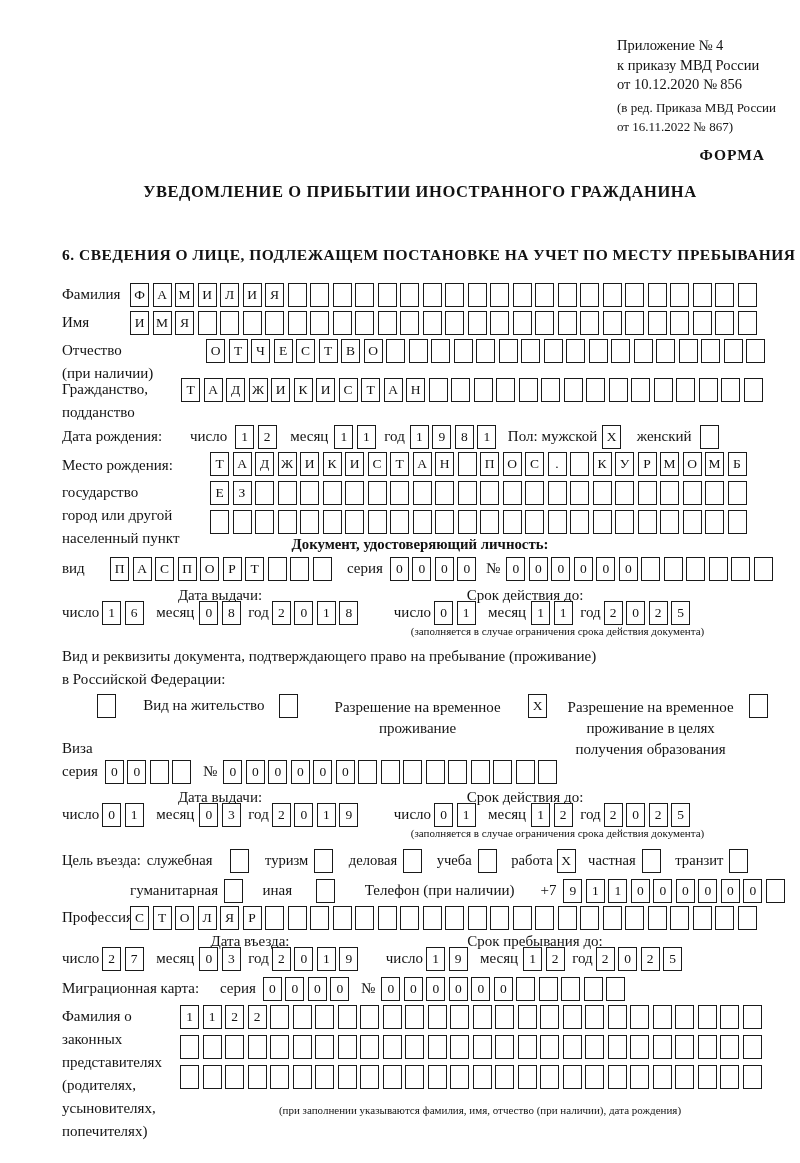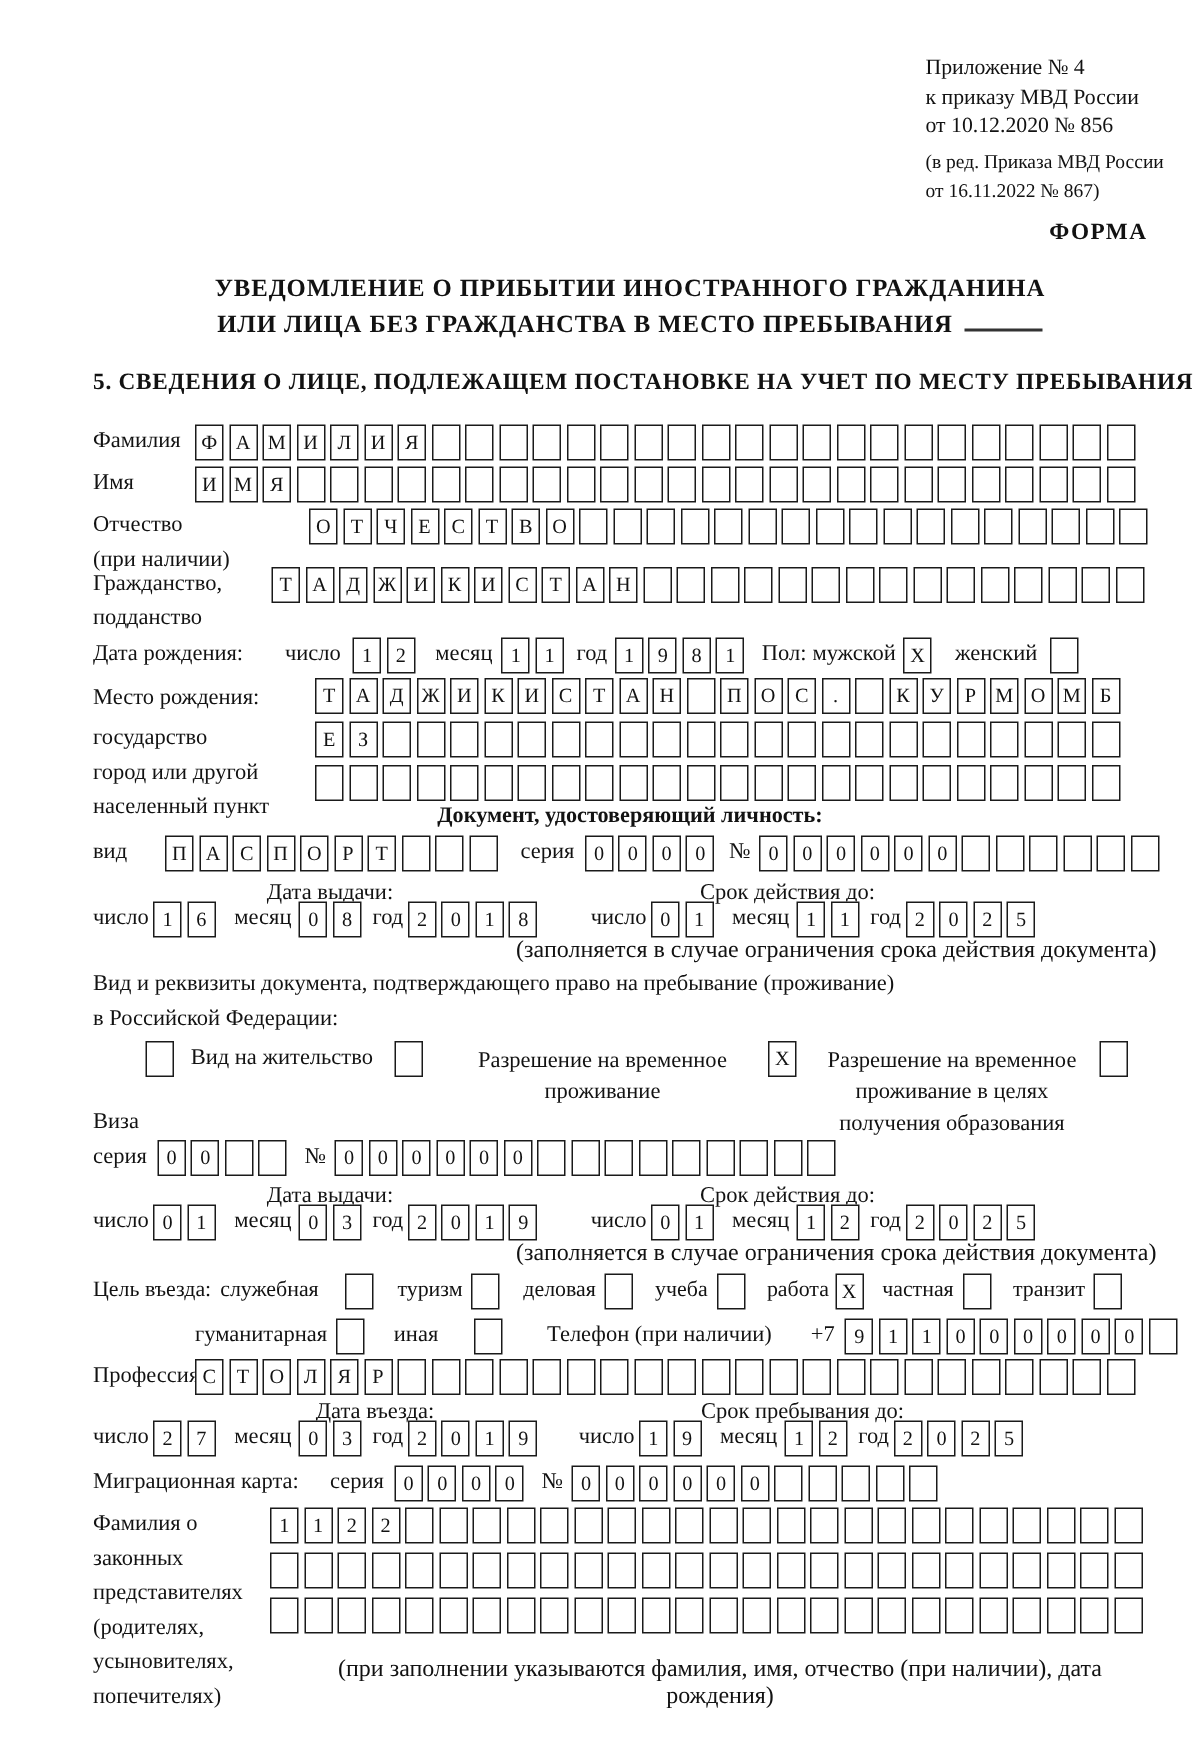--- a/index.html
+++ b/index.html
@@ -7,21 +7,21 @@
         font-family:"Liberation Serif","DejaVu Serif",serif;color:#121212;font-size:15px;}
   .abs{position:absolute;}
   .row{position:absolute;display:flex;align-items:flex-start;white-space:nowrap;}
   .lbl{padding-top:3px;white-space:nowrap;}
   .boxes{display:flex;flex-wrap:nowrap;}
   .cbox{flex:0 0 auto;width:19px;height:24px;border:1.6px solid #1a1a1a;box-sizing:border-box;
         margin-right:3.5px;display:inline-flex;align-items:center;justify-content:center;
         font-size:13.5px;line-height:1;background:#fff;}
   .b{font-weight:bold;}
   .ctr{text-align:center;}
-  .note{font-size:16px;}
+  .note{font-size:11px;}
   .small{font-size:13px;}
   .wraplbl{padding-top:3px;white-space:normal;text-align:center;line-height:21px;}
   .under{display:inline-block;width:52px;height:14px;border-bottom:2px solid #333;margin-left:8px;}
 </style>
 </head>
 <body>
 
 <div class="page">
 
   <div class="abs" style="top:36px;left:617px;line-height:19.5px;font-size:14.5px;">
@@ -29,24 +29,23 @@
     <div>к приказу МВД России</div>
     <div>от 10.12.2020 № 856</div>
     <div class="small" style="margin-top:3px;">(в ред. Приказа МВД России</div>
     <div class="small">от 16.11.2022 № 867)</div>
   </div>
 
   <div class="abs b" style="top:146px;left:560px;width:205px;text-align:right;font-size:15.5px;letter-spacing:1px;">ФОРМА</div>
 
   <div class="abs b ctr" style="top:180px;left:40px;width:760px;font-size:16.5px;letter-spacing:0.6px;line-height:24px;">
     <div>УВЕДОМЛЕНИЕ О ПРИБЫТИИ ИНОСТРАННОГО ГРАЖДАНИНА</div>
-    <div><span>ИЛИ ЛИЦА БЕЗ ГРАЖДАНСТВА В МЕСТО ПРЕБЫВАНИЯ</span><span class="under"></span></div>
-  </div>
-
-  <div class="abs b" style="top:246px;left:62px;font-size:15.5px;letter-spacing:0.5px;white-space:nowrap;">5. СВЕДЕНИЯ О ЛИЦЕ, ПОДЛЕЖАЩЕМ ПОСТАНОВКЕ НА УЧЕТ ПО МЕСТУ ПРЕБЫВАНИЯ</div>
+  </div>
+
+  <div class="abs b" style="top:246px;left:62px;font-size:15.5px;letter-spacing:0.5px;white-space:nowrap;">6. СВЕДЕНИЯ О ЛИЦЕ, ПОДЛЕЖАЩЕМ ПОСТАНОВКЕ НА УЧЕТ ПО МЕСТУ ПРЕБЫВАНИЯ</div>
 
   <div class="row" style="top:283px;left:62px;">
     <span class="lbl" style="width:68px;">Фамилия</span>
     <span class="boxes">
         <span class="cbox">Ф</span>
         <span class="cbox">А</span>
         <span class="cbox">М</span>
         <span class="cbox">И</span>
         <span class="cbox">Л</span>
         <span class="cbox">И</span>
@@ -370,21 +369,21 @@
   </div>
 
   <div class="abs note ctr" style="top:625px;left:340px;width:435px;">(заполняется в случае ограничения срока действия документа)</div>
 
   <div class="abs" style="top:648px;left:62px;">Вид и реквизиты документа, подтверждающего право на пребывание (проживание)</div>
   <div class="abs" style="top:671px;left:62px;">в Российской Федерации:</div>
 
   <div class="row" style="top:694px;left:62px;">
     <span class="lbl" style="margin-right:4px;margin-top:43px;">Виза</span>
     <span class="cbox"></span>
-    <span class="lbl" style="margin-left:8px;margin-right:14px;">Вид на жительство</span>
+    <span class="lbl" style="margin-left:24px;margin-right:14px;">Вид на жительство</span>
     <span class="cbox"></span>
     <span class="wraplbl" style="width:205px;margin-left:14px;margin-right:8px;">Разрешение на временное проживание</span>
     <span class="cbox">X</span>
     <span class="wraplbl" style="width:180px;margin-left:10px;margin-right:8px;">Разрешение на временное проживание в целях получения образования</span>
     <span class="cbox"></span>
   </div>
 
   <div class="row" style="top:760px;left:62px;">
     <span class="lbl" style="margin-right:7px;">серия</span>
     <span class="boxes" style="margin-right:8px;">

